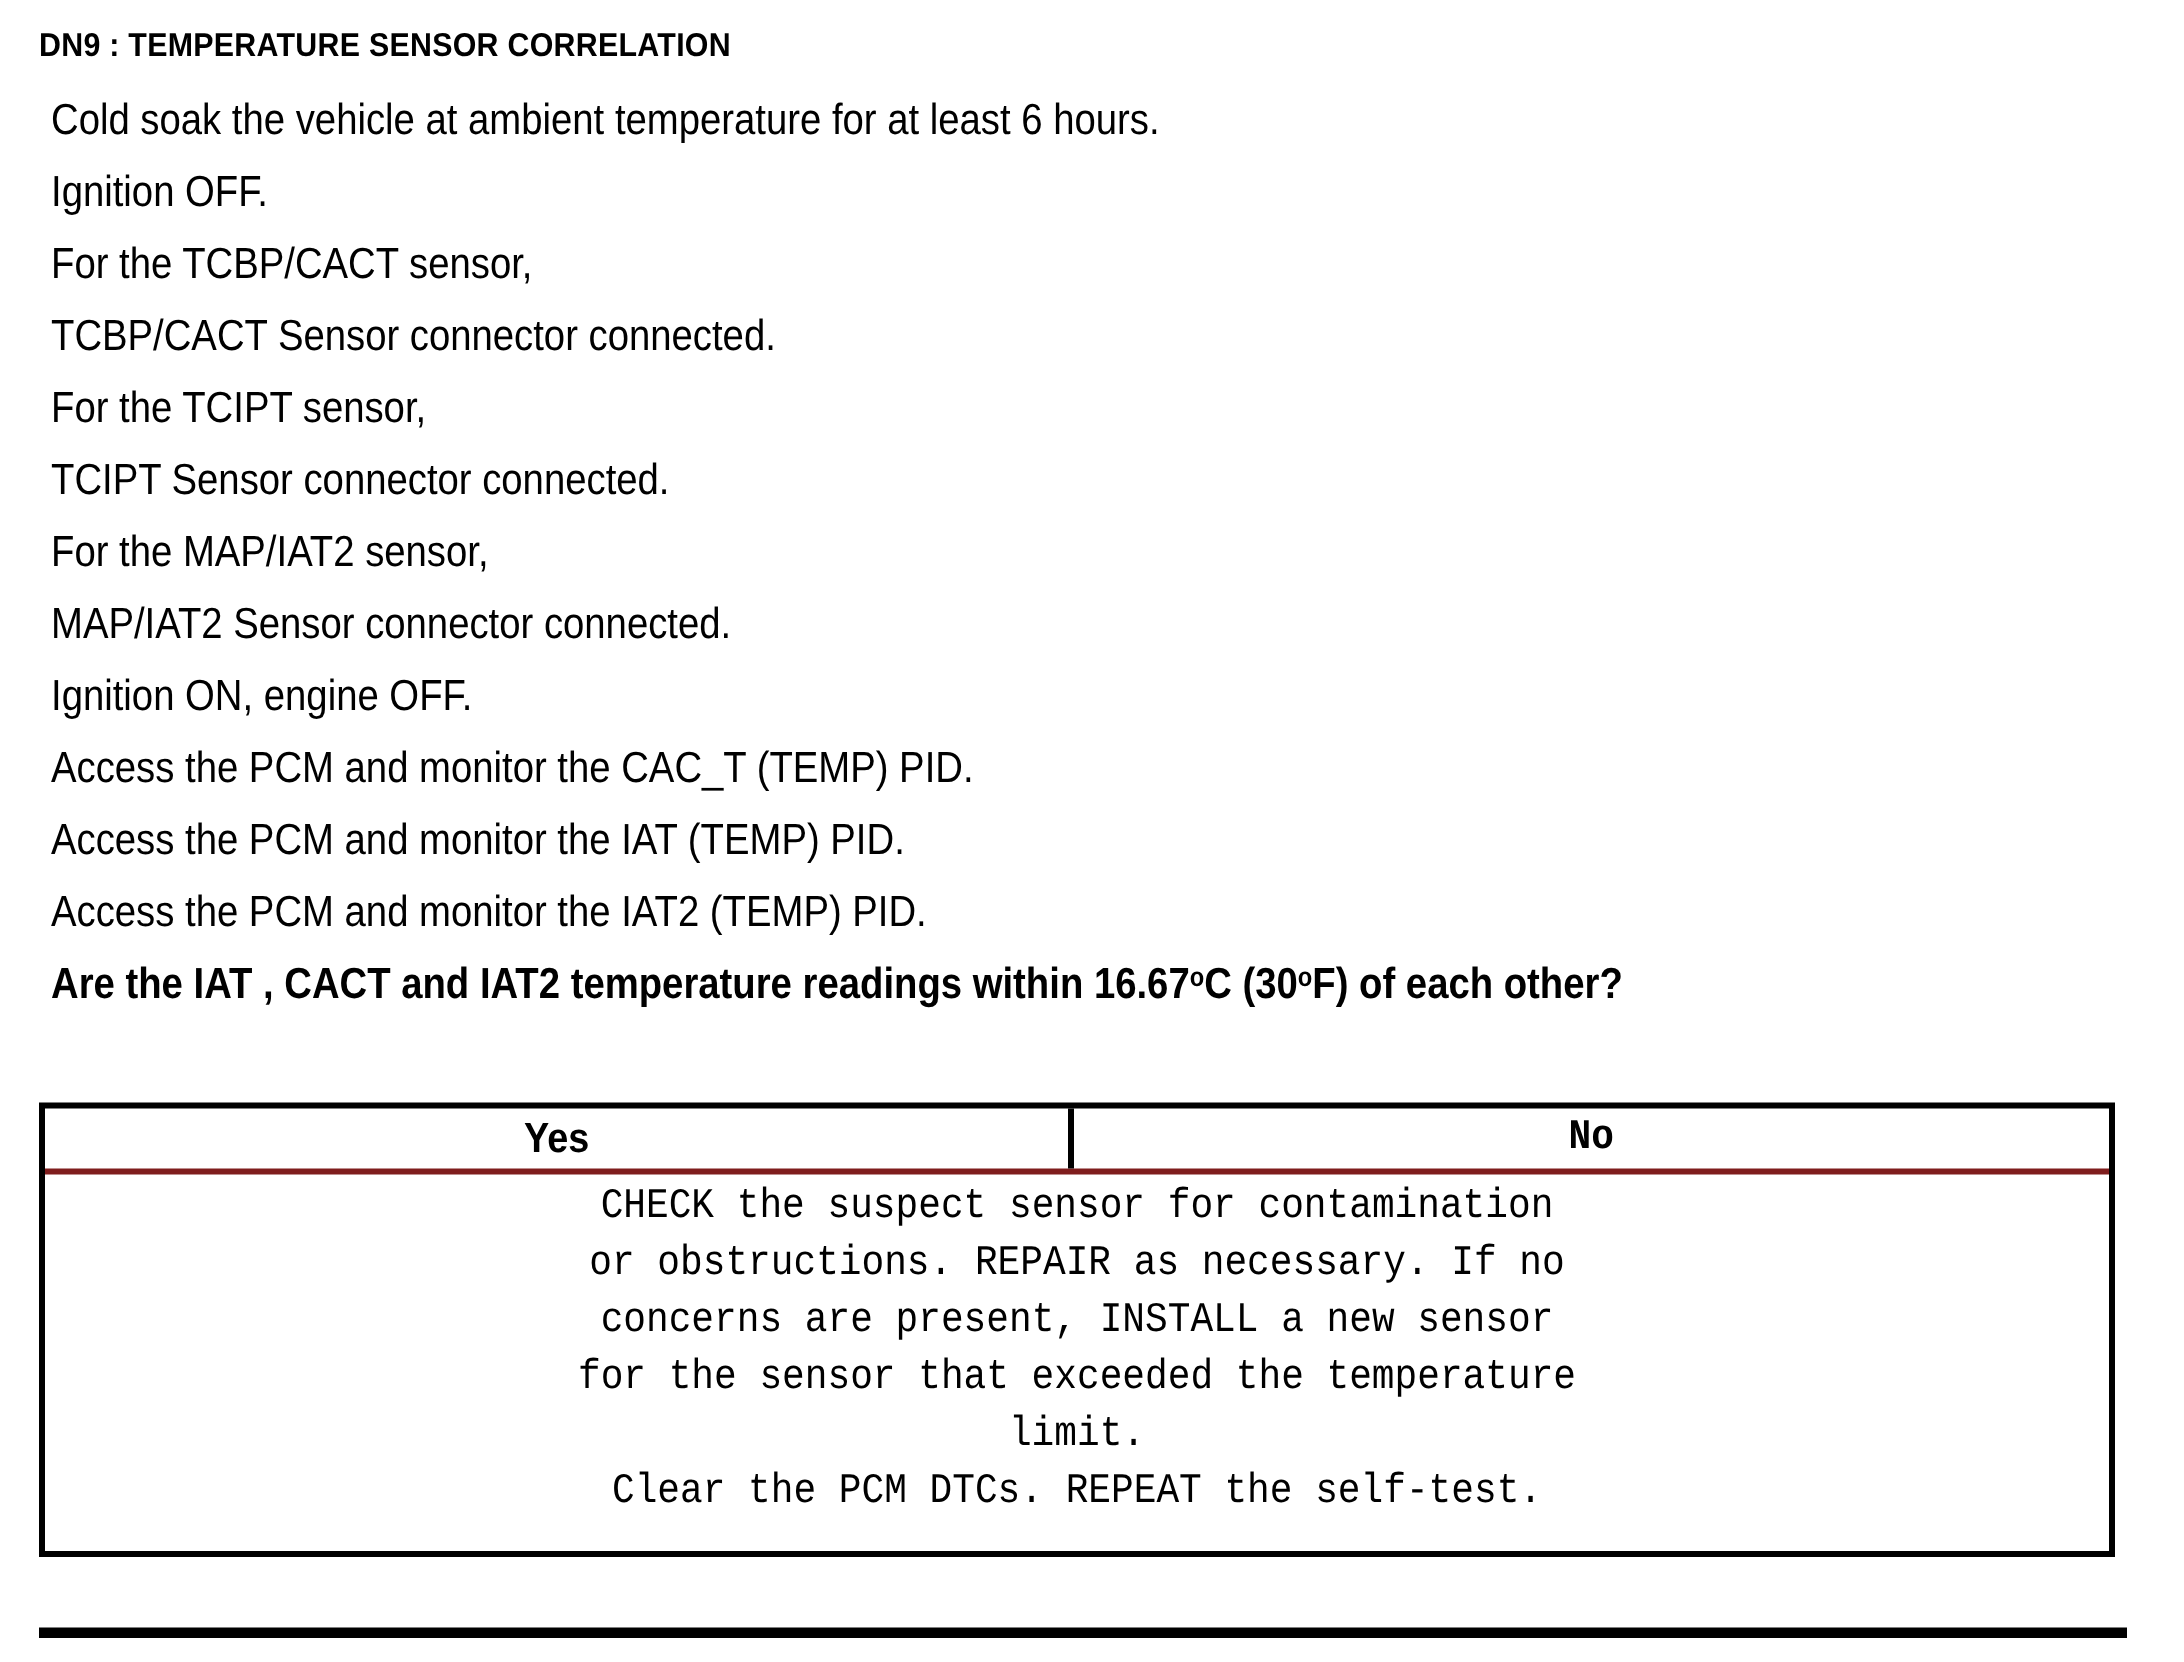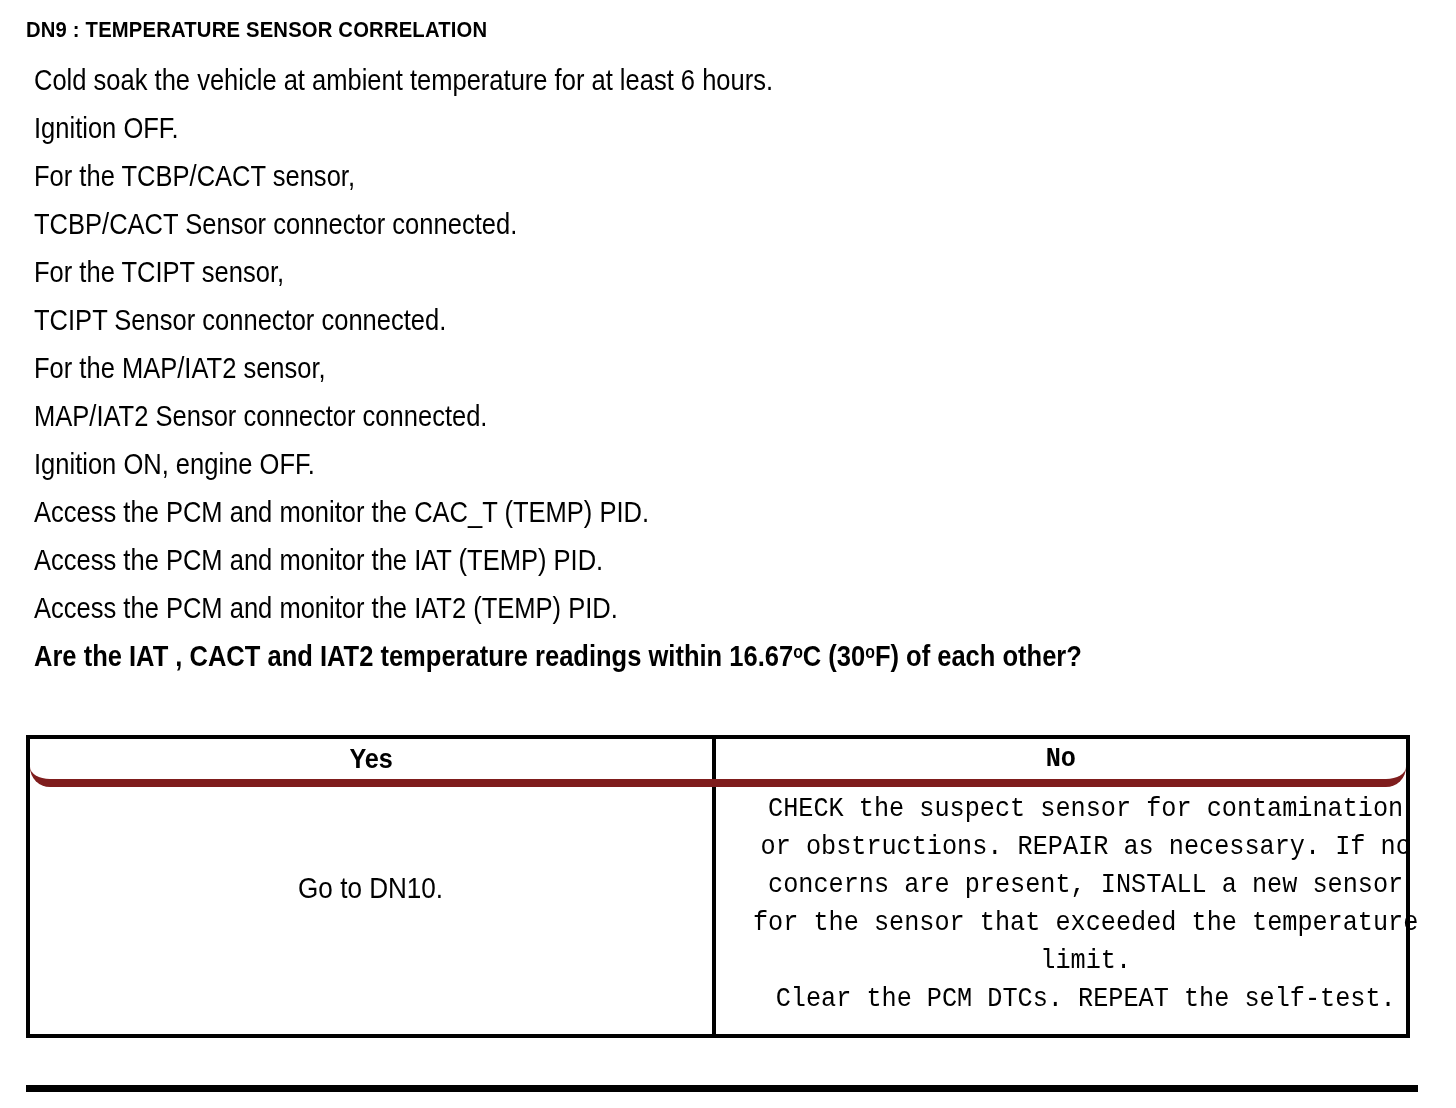--- a/index.html
+++ b/index.html
@@ -72,23 +72,22 @@
     height: 303px;
     border: 4px solid #000000;
     box-sizing: border-box;
     display: flex;
     flex-direction: column;
     background: #ffffff;
   }
   .dt-head {
     display: flex;
     height: 40px;
-    border-bottom: 8px solid #7f1d1d;
+    border-bottom: 4px solid #7f1d1d;
     flex: 0 0 auto;
-    border-radius: 20px;
   }
   .dt-body {
     display: flex;
     flex: 1 1 auto;
     min-height: 0;
   }
   .dt-col-yes {
     width: 686px;
     flex: 0 0 686px;
     box-sizing: border-box;
@@ -172,23 +171,20 @@
   <div class="decision-table">
     <div class="dt-head">
       <div class="dt-col-yes">
         <span class="dt-head-label">Yes</span>
       </div>
       <div class="dt-col-no">
         <span class="dt-head-label">No</span>
       </div>
     </div>
     <div class="dt-body">
-      <div class="dt-col-yes">
-        <span class="dt-yes-text">Go to DN10.</span>
-      </div>
       <div class="dt-col-no">
         <div class="dt-no-text">
           <span class="nline">CHECK the suspect sensor for contamination</span>
           <span class="nline">or obstructions. REPAIR as necessary. If no</span>
           <span class="nline">concerns are present, INSTALL a new sensor</span>
           <span class="nline">for the sensor that exceeded the temperature</span>
           <span class="nline">limit.</span>
           <span class="nline">Clear the PCM DTCs. REPEAT the self-test.</span>
         </div>
       </div>

